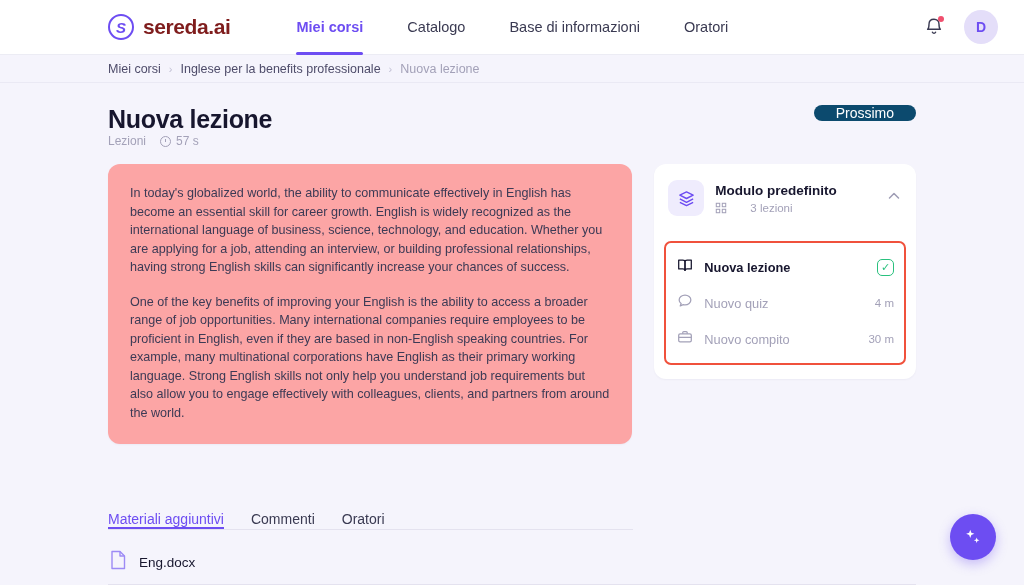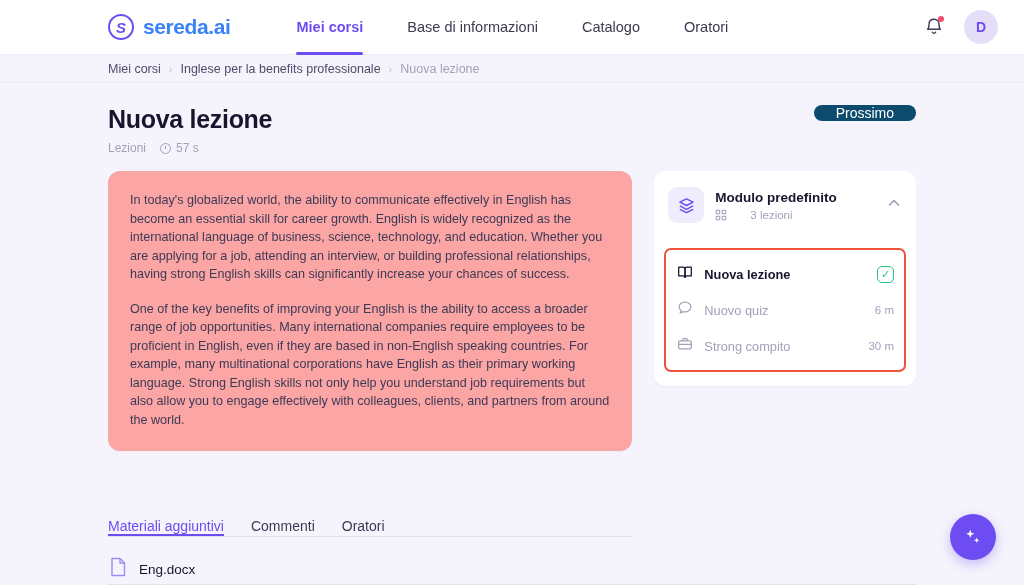--- a/index.html
+++ b/index.html
@@ -18,21 +18,21 @@
     padding: 0 26px 0 108px;
     border-bottom: 1px solid #ececf4;
   }
   .brand { display: flex; align-items: center; gap: 9px; }
   .brand-mark {
     width: 26px; height: 26px; border-radius: 50%;
     border: 2px solid #6d4df2; display: flex; align-items: center; justify-content: center;
     color: #6d4df2; font-size: 15px; font-weight: bold; font-style: italic;
     line-height: 1;
   }
-  .brand-text { font-size: 21px; font-weight: bold; color: #3b82f6; letter-spacing: -0.4px; }
+  .brand-text { font-size: 21px; font-weight: bold; color: #7f1d1d; letter-spacing: -0.4px; }
   .nav { display: flex; align-items: center; gap: 44px; margin-left: 66px; height: 55px; }
   .nav-item {
     font-size: 14.5px; color: #3a3a52; height: 55px; display: flex; align-items: center;
     cursor: pointer; position: relative;
   }
   .nav-item.active { color: #6d4df2; font-weight: bold; }
   .nav-item.active::after {
     content: ""; position: absolute; left: 0; right: 0; bottom: 0;
     height: 2.5px; background: #6d4df2; border-radius: 2px;
   }
@@ -55,21 +55,21 @@
     border-bottom: 1px solid #eae9f4;
   }
   .crumb { color: #4e4c6a; cursor: pointer; }
   .crumb.muted { color: #a3a1b8; cursor: default; }
   .crumb-sep { color: #c2c0d4; font-size: 11px; }
 
   
   .content { padding: 22px 108px 0 108px; }
   .title-row { display: flex; align-items: flex-start; }
   .page-title { font-size: 25px; font-weight: bold; color: #17162e; letter-spacing: -0.3px; }
-  .meta-row { display: flex; align-items: center; gap: 14px; margin-top: 7px; }
+  .meta-row { display: flex; align-items: center; gap: 14px; }
   .meta { font-size: 12px; color: #a3a1b8; display: flex; align-items: center; gap: 5px; }
   .clock {
     width: 11px; height: 11px; border: 1.3px solid #a3a1b8; border-radius: 50%;
     position: relative; display: inline-block;
   }
   .clock::after {
     content: ""; position: absolute; left: 4px; top: 2px;
     width: 1.2px; height: 3.5px; background: #a3a1b8;
   }
   .next-btn {
@@ -138,22 +138,22 @@
 
 <div class="page">
 
   <div class="topbar">
     <div class="brand">
       <span class="brand-mark">S</span>
       <span class="brand-text">sereda.ai</span>
     </div>
     <div class="nav">
       <div class="nav-item active">Miei corsi</div>
+      <div class="nav-item">Catalogo</div>
       <div class="nav-item">Base di informazioni</div>
-      <div class="nav-item">Catalogo</div>
       <div class="nav-item">Oratori</div>
     </div>
     <div class="topbar-right">
       <div class="bell">
         <svg width="20" height="22" viewBox="0 0 20 22" fill="none">
           <path d="M10 3.2c-3 0-5 2.1-5 5 0 4.2-1.4 5.1-1.4 5.1h12.8S15 12.4 15 8.2c0-2.9-2-5-5-5z" stroke="#3a3a52" stroke-width="1.4" stroke-linejoin="round"></path>
           <path d="M8.4 16.2a1.8 1.8 0 0 0 3.2 0" stroke="#3a3a52" stroke-width="1.4" stroke-linecap="round"></path>
         </svg>
         <span class="bell-dot"></span>
       </div>
@@ -235,32 +235,32 @@
             </span>
           </div>
 
           <div class="lesson-row">
             <span>
               <svg width="18" height="18" viewBox="0 0 20 20" fill="none">
                 <path d="M10 3.5c3.6 0 6.5 2.4 6.5 5.4 0 3-2.9 5.4-6.5 5.4-.7 0-1.4-.1-2-.3l-3.3 1.5 1-2.7C4.3 11.9 3.5 10.5 3.5 8.9c0-3 2.9-5.4 6.5-5.4z" stroke="#a3a1b8" stroke-width="1.4" stroke-linejoin="round"></path>
               </svg>
             </span>
             <span class="lesson-label">Nuovo quiz</span>
-            <span class="lesson-right">6 m</span>
+            <span class="lesson-right">4 m</span>
           </div>
 
           <div class="lesson-row">
             <span>
               <svg width="18" height="18" viewBox="0 0 20 20" fill="none">
                 <rect x="3" y="6.5" width="14" height="9" rx="1.6" stroke="#a3a1b8" stroke-width="1.4"></rect>
                 <path d="M7.5 6.5V5.2c0-.6.5-1.2 1.2-1.2h2.6c.7 0 1.2.6 1.2 1.2v1.3" stroke="#a3a1b8" stroke-width="1.4"></path>
                 <path d="M3 10.5h14" stroke="#a3a1b8" stroke-width="1.4"></path>
               </svg>
             </span>
-            <span class="lesson-label">Strong compito</span>
+            <span class="lesson-label">Nuovo compito</span>
             <span class="lesson-right">30 m</span>
           </div>
         </div>
       </div>
     </div>
 
     <div class="tabs">
       <div class="tab active">Materiali aggiuntivi</div>
       <div class="tab">Commenti</div>
       <div class="tab">Oratori</div>

